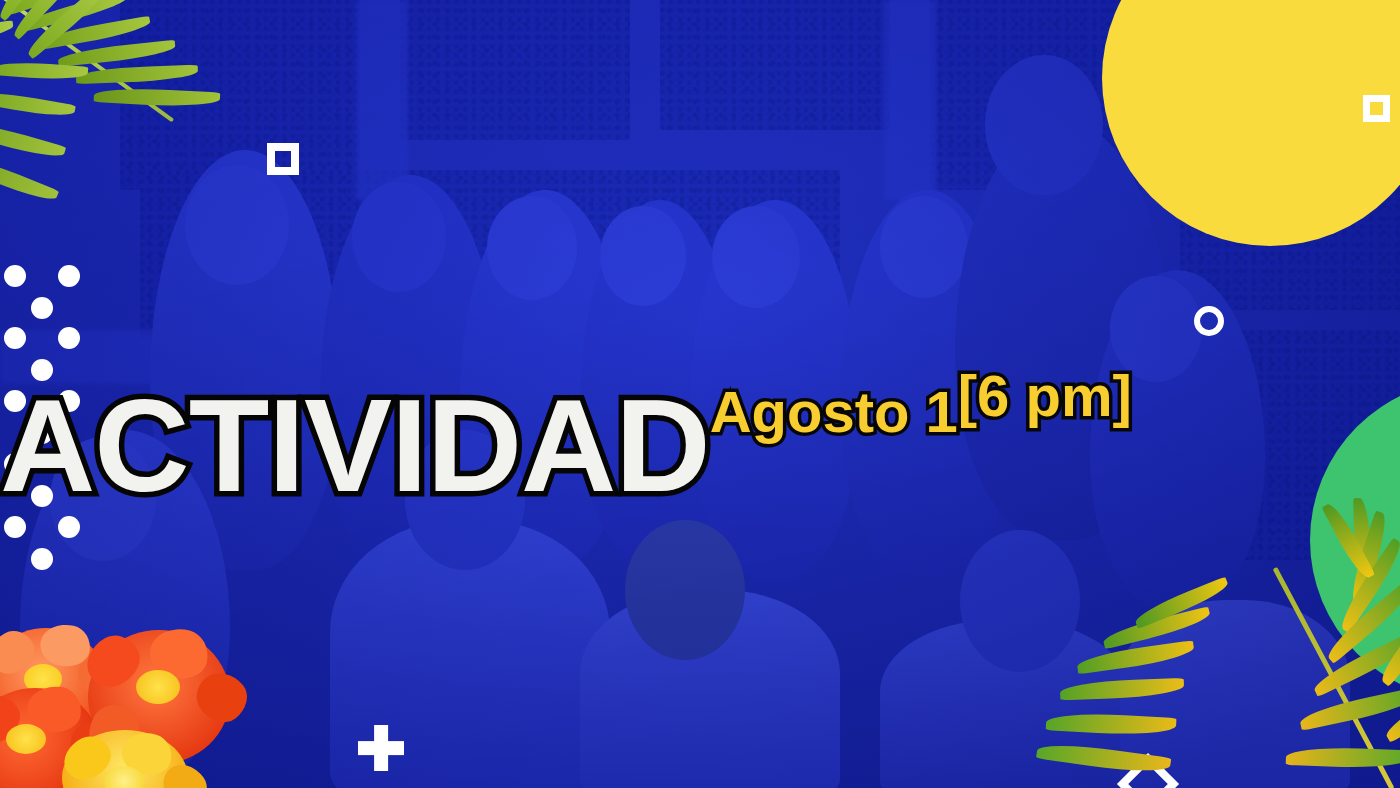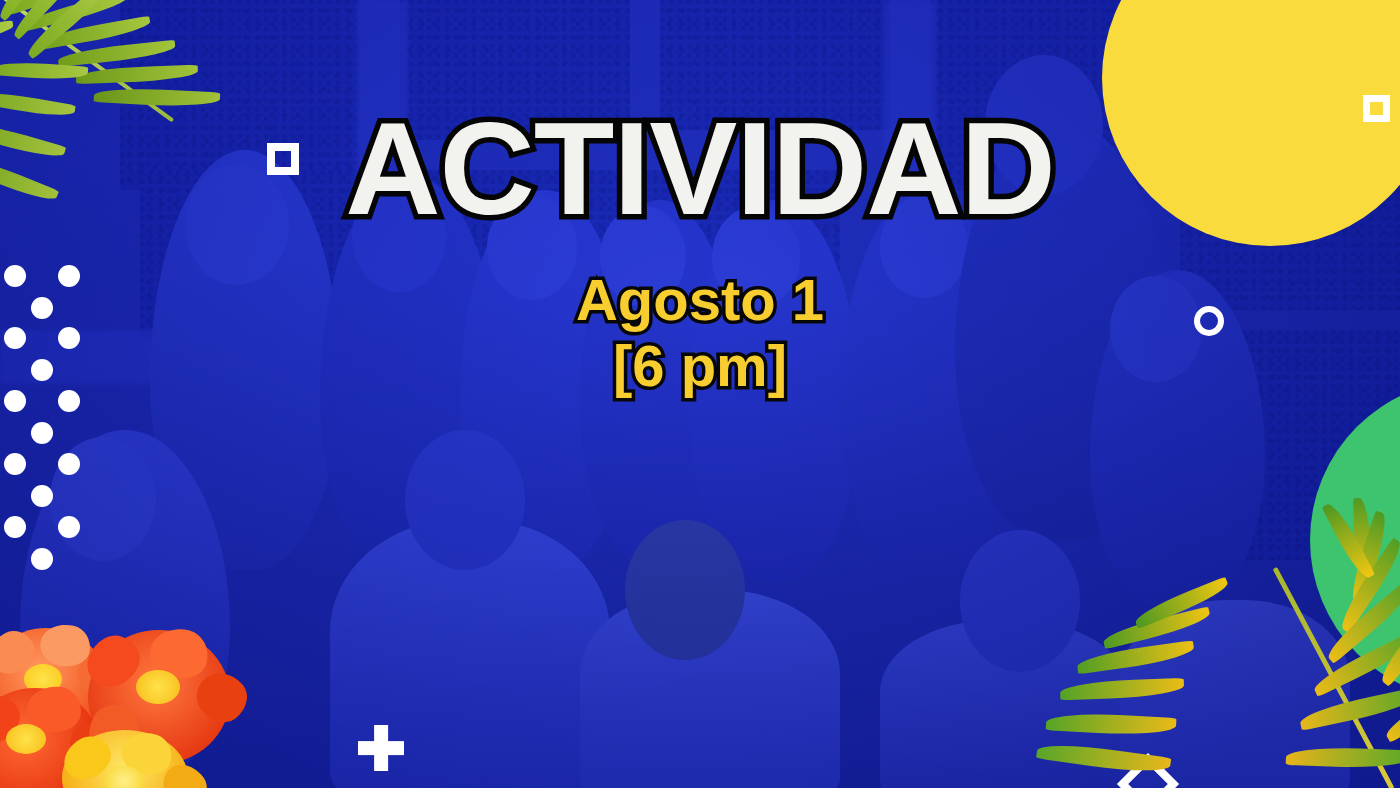--- a/index.html
+++ b/index.html
@@ -65,21 +65,21 @@
   .leaflet{position:absolute;border-radius:60% 8% 60% 8%;transform-origin:0% 50%;}
 
   
   .bouquet{position:absolute;}
   .bloom{position:absolute;border-radius:50%;}
   .petal{position:absolute;border-radius:58% 42% 55% 45%/52% 55% 45% 48%;transform-origin:50% 100%;}
   .bloom-core{position:absolute;border-radius:50%;}
 
   
   .text-wrap{position:absolute;left:0;top:0;width:1400px;height:788px;
-    display:flex;flex-direction:column;align-items:center;}
+    display:flex;flex-direction:row;align-items:center;}
 
   .title{
     font-family:"Liberation Sans", sans-serif;
     font-weight:700;
     font-size:132px;
     line-height:.98;
     letter-spacing:-1px;
     color:#f2f2ef;
     text-align:center;
     margin:0;

